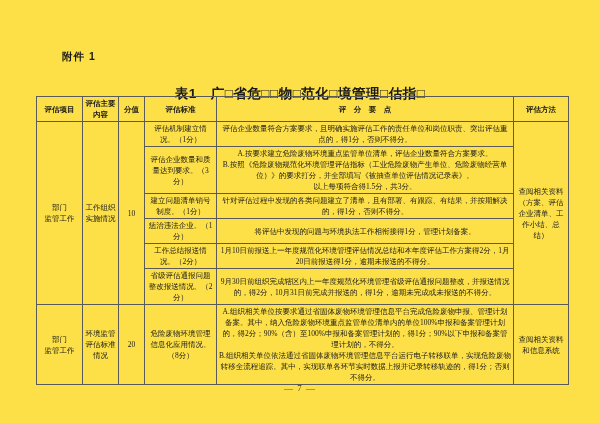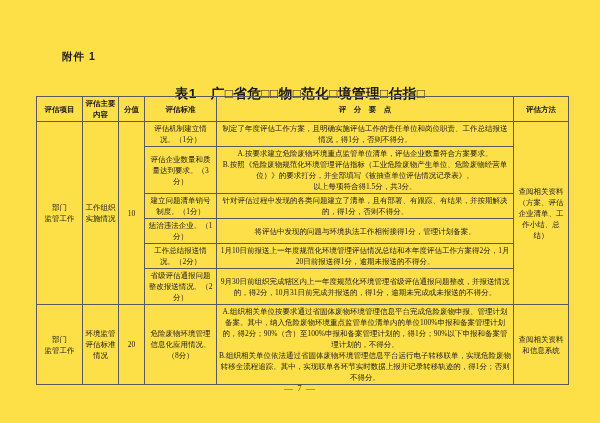--- a/index.html
+++ b/index.html
@@ -66,21 +66,21 @@
         <th>评估方法</th>
       </tr>
 
       <tr>
         <td class="center" rowspan="6">部门
 监管工作</td>
         <td class="center" rowspan="6">工作组织
 实施情况</td>
         <td class="center" rowspan="6">10</td>
         <td class="std">评估机制建立情况。（1分）</td>
-        <td class="pts">制定了年度评估工作方案，且明确实施评估工作的责任单位和岗位职责、工作总结报送情况，得1分，否则不得分。</td>
+        <td class="pts">评估企业数量符合方案要求，且明确实施评估工作的责任单位和岗位职责、突出评估重点的，得1分，否则不得分。</td>
         <td class="method" rowspan="6">查阅相关资料（方案、评估企业清单、工作小结、总结）</td>
       </tr>
       <tr>
         <td class="std">评估企业数量和质量达到要求。（3分）</td>
         <td class="pts">A.按要求建立危险废物环境重点监管单位清单，评估企业数量符合方案要求。
 B.按照《危险废物规范化环境管理评估指标（工业危险废物产生单位、危险废物经营单位）》的要求打分，并全部填写《被抽查单位评估情况记录表》。
 以上每项符合得1.5分，共3分。</td>
       </tr>
       <tr>
         <td class="std">建立问题清单销号制度。（1分）</td>

